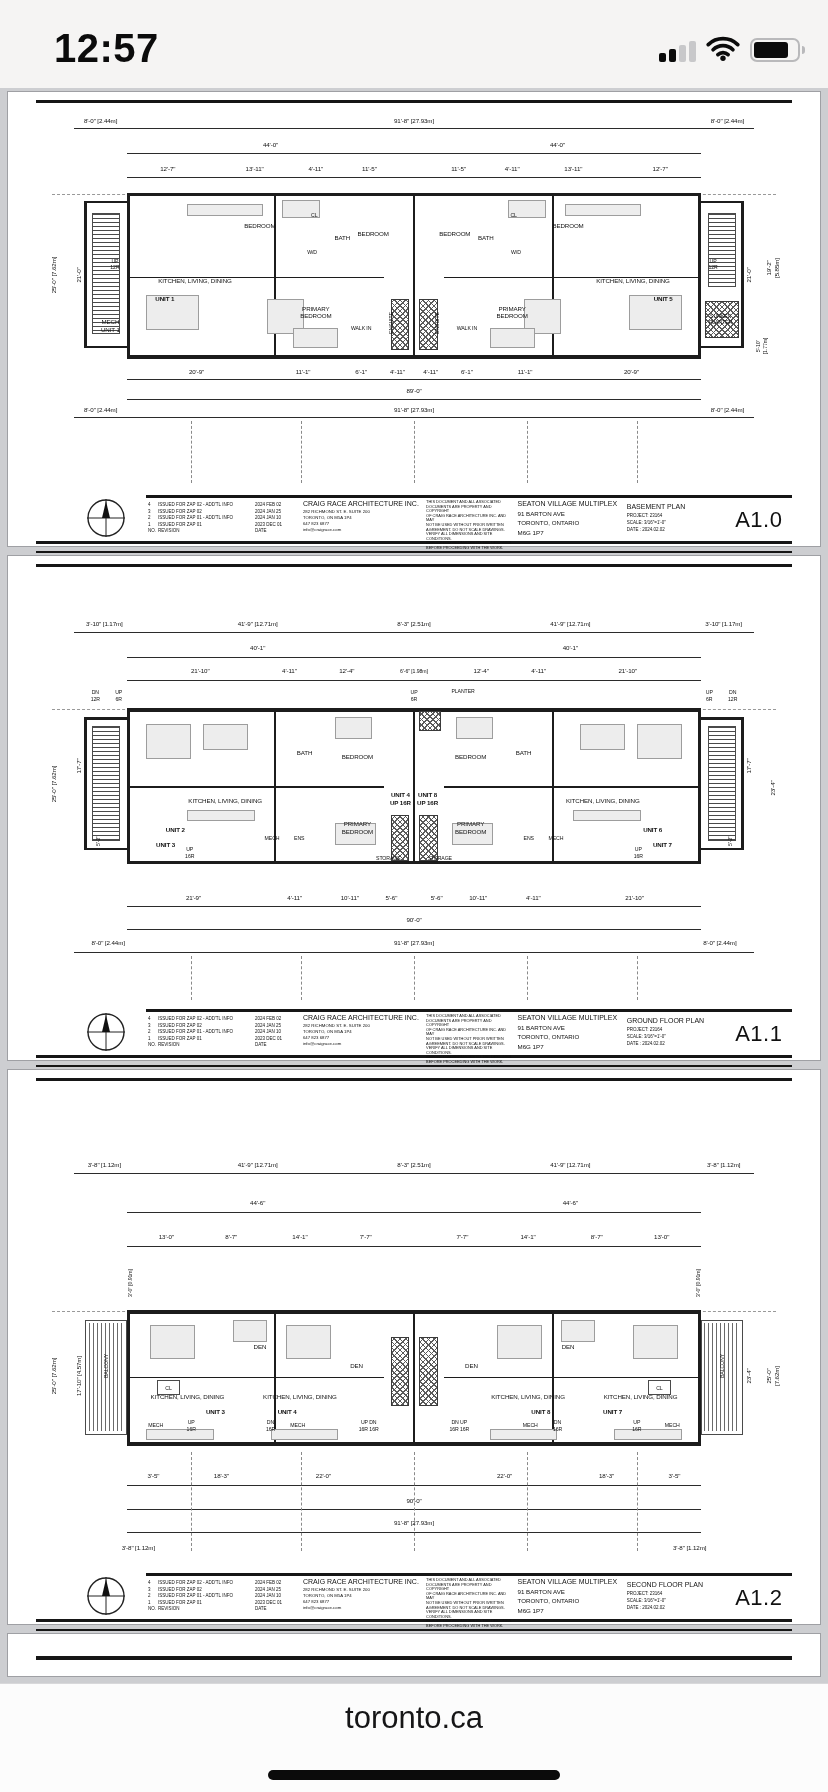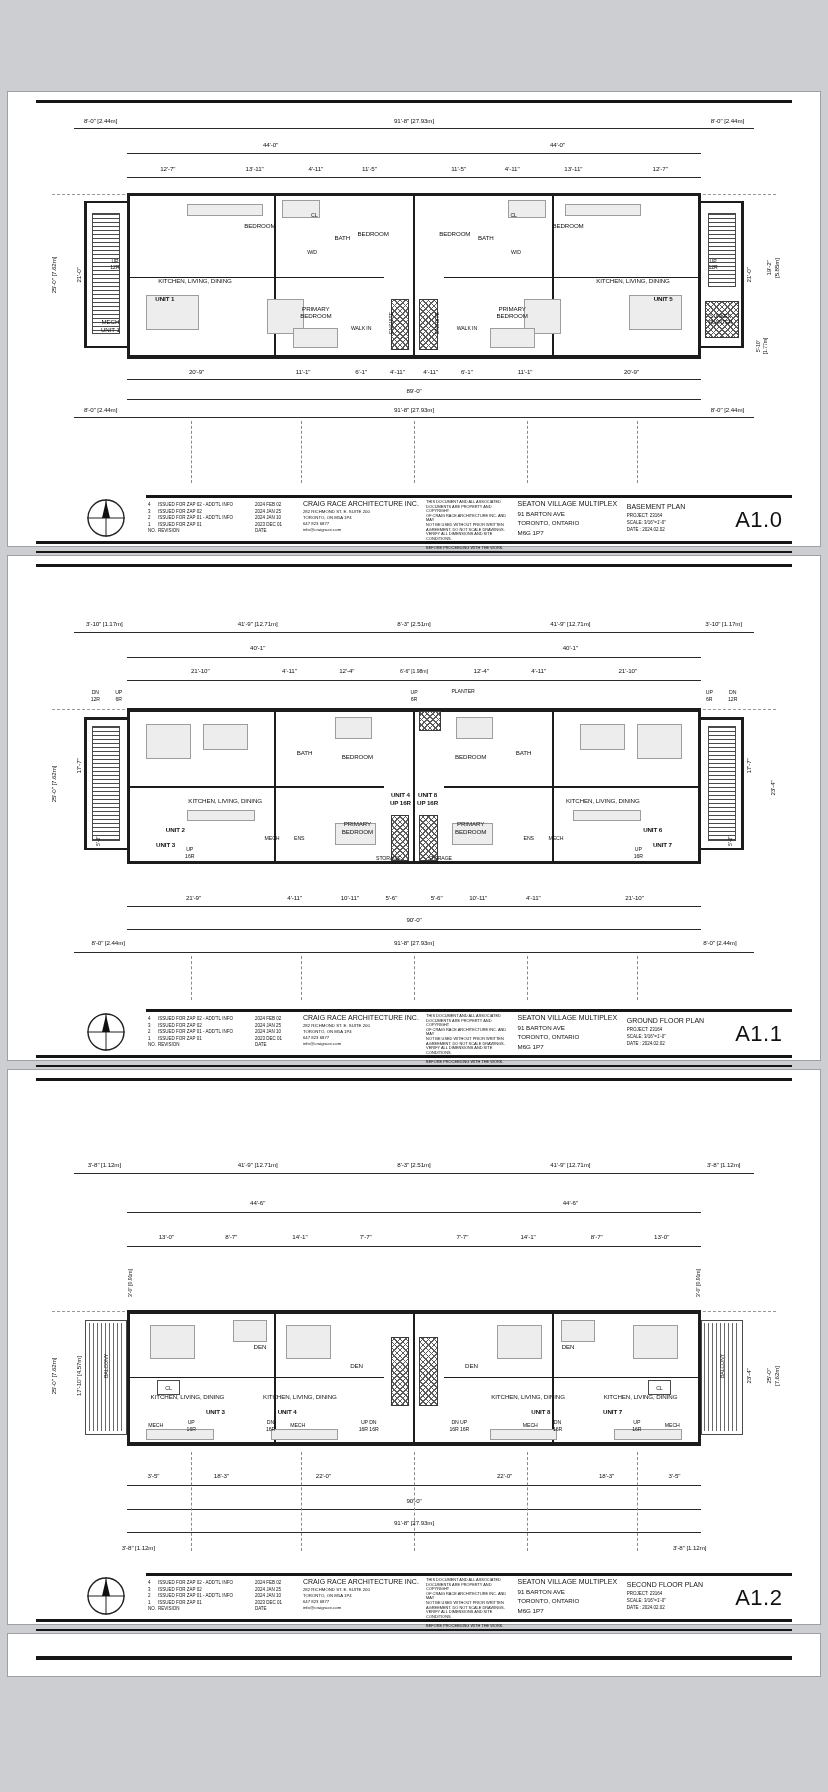--- a/index.html
+++ b/index.html
@@ -67,20 +67,44 @@
   
   .bottombar{position:absolute;left:0;right:0;bottom:0;height:108px;background:#fcfcfc;border-top:1px solid #d8d8da;}
   .url{margin-top:16px;text-align:center;font-size:31px;color:#161617;}
   .home{position:absolute;left:50%;bottom:12px;transform:translateX(-50%);width:292px;height:10px;border-radius:5px;background:#0b0b0b;}
 </style>
 </head>
 <body>
 
 <div class="screen">
 
+  <div class="statusbar">
+    <div class="time">12:57</div>
+    <div class="sicons">
+      <span class="cell">
+        <i style="height:9px"></i>
+          <i style="height:13px"></i>
+          <i class="off" style="height:17px"></i>
+          <i class="off" style="height:21px"></i>
+      </span>
+      <span>
+        <svg width="34" height="26" viewBox="0 0 24 18">
+          <path d="M1.6 6.6 a15 15 0 0 1 20.8 0" fill="none" stroke="#0b0b0b" stroke-width="2.6" stroke-linecap="round"></path>
+          <path d="M5 10.2 a10 10 0 0 1 14 0" fill="none" stroke="#0b0b0b" stroke-width="2.6" stroke-linecap="round"></path>
+          <path d="M8.4 13.7 a5.2 5.2 0 0 1 7.2 0" fill="none" stroke="#0b0b0b" stroke-width="2.6" stroke-linecap="round"></path>
+          <circle cx="12" cy="16.2" r="1.9" fill="#0b0b0b"></circle>
+        </svg>
+      </span>
+      <span class="batt">
+        <span class="case"></span>
+          <span class="fill"></span>
+          <span class="nub"></span>
+      </span>
+    </div>
+  </div>
 
   <div class="content">
 
     <div class="card" style="height:456px">
       <div class="sheet-topline"></div>
       <div class="plan" style="height:392px">
         <div class="shape k-cld" style="left: 2%; top: 23.2%; width: 96%;"></div>
           <div class="shape k-hl" style="left: 5%; top: 6.4%; width: 90%;"></div>
           <div class="shape k-hl" style="left: 12%; top: 12.8%; width: 76%;"></div>
           <div class="shape k-hl" style="left: 12%; top: 19%; width: 76%;"></div>
@@ -609,14 +633,18 @@
       </div>
       <div class="dline"></div>
     </div>
 
     <div class="card" style="height:44px">
       <div class="sheet-topline" style="margin-top:22px;height:4px"></div>
     </div>
 
   </div>
 
+  <div class="bottombar">
+    <div class="url">toronto.ca</div>
+    <div class="home"></div>
+  </div>
 
 </div>
 
 </body></html>

